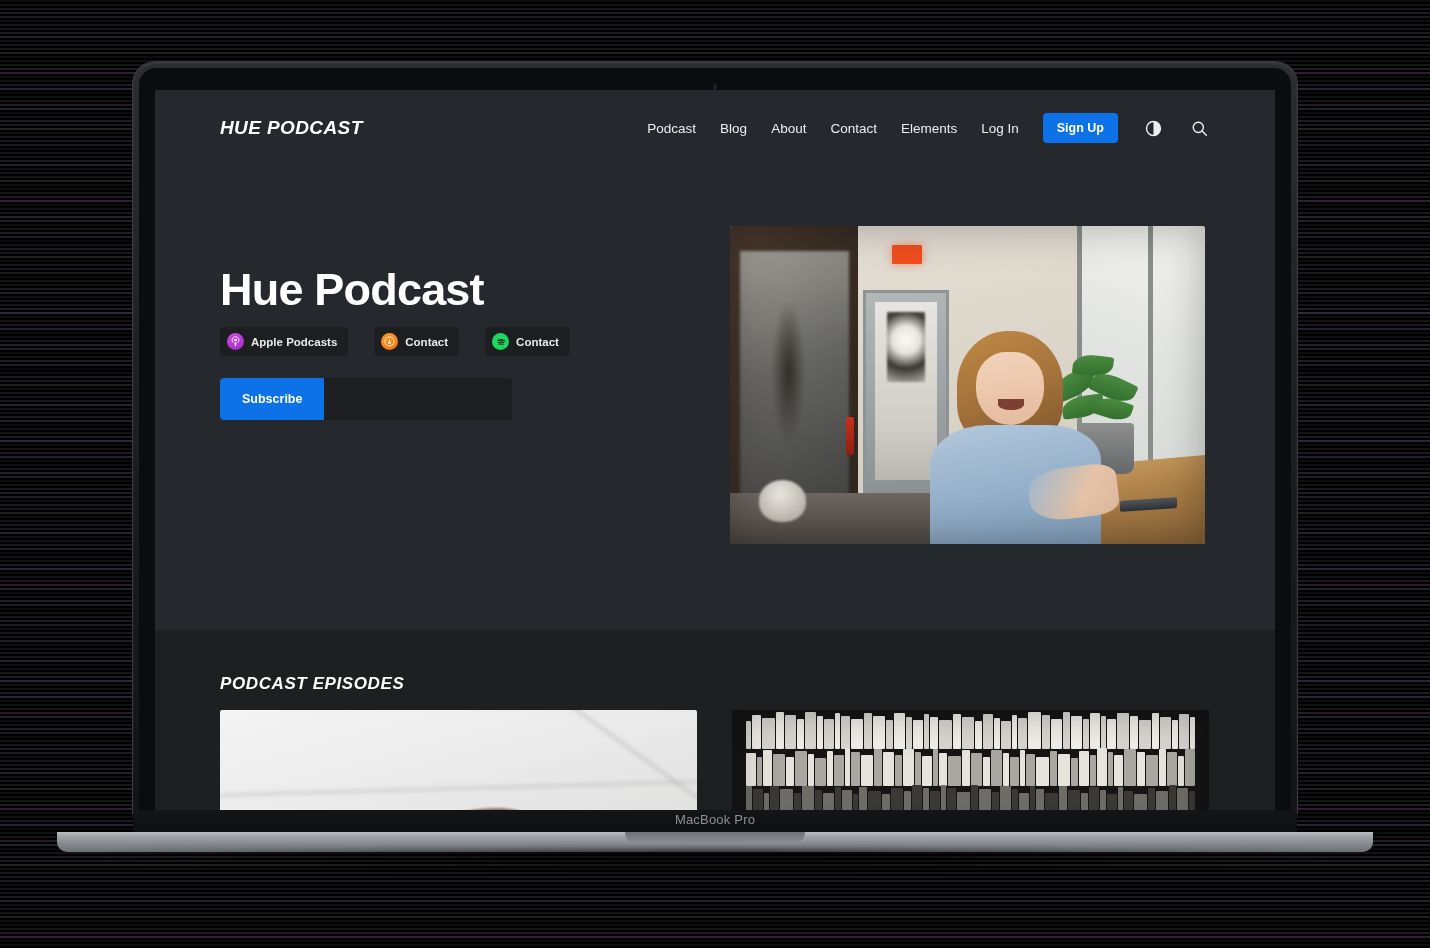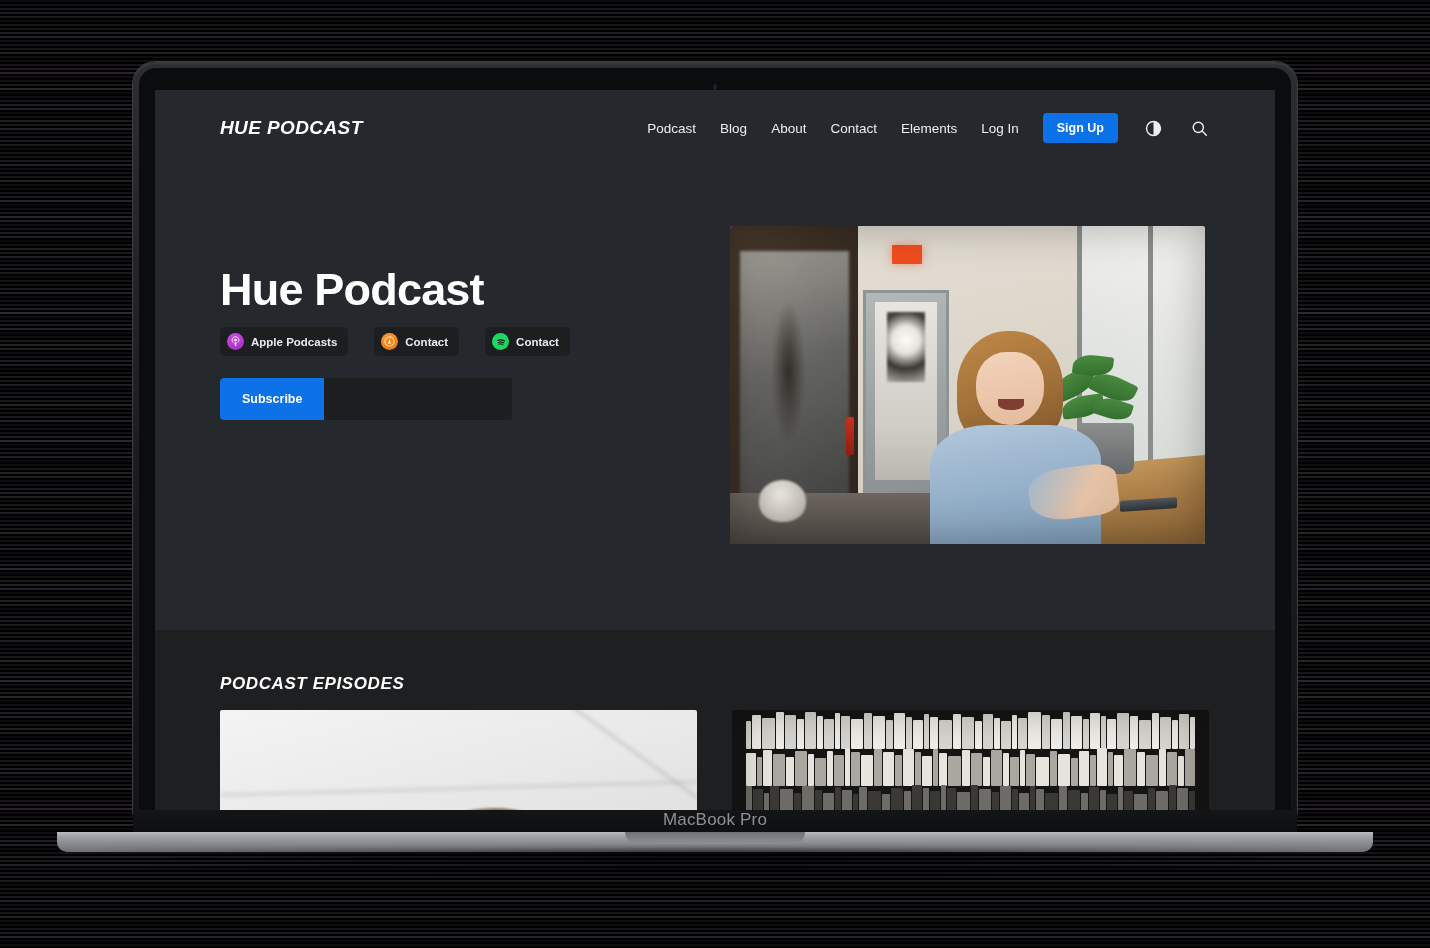--- a/index.html
+++ b/index.html
@@ -79,21 +79,21 @@
     top: 810px;
     width: 1164px;
     height: 22px;
     background: linear-gradient(180deg,#141517 0%, #0e0f10 100%);
   }
   .bezel-label {
     position: absolute;
     top: 0; left: 0; right: 0;
     text-align: center;
     line-height: 20px;
-    font-size: 17px;
+    font-size: 13px;
     color: #8d9094;
     letter-spacing: 0.2px;
     font-family: "Liberation Sans", sans-serif;
   }
 
   .base {
     position: absolute;
     left: 57px;
     top: 832px;
     width: 1316px;

